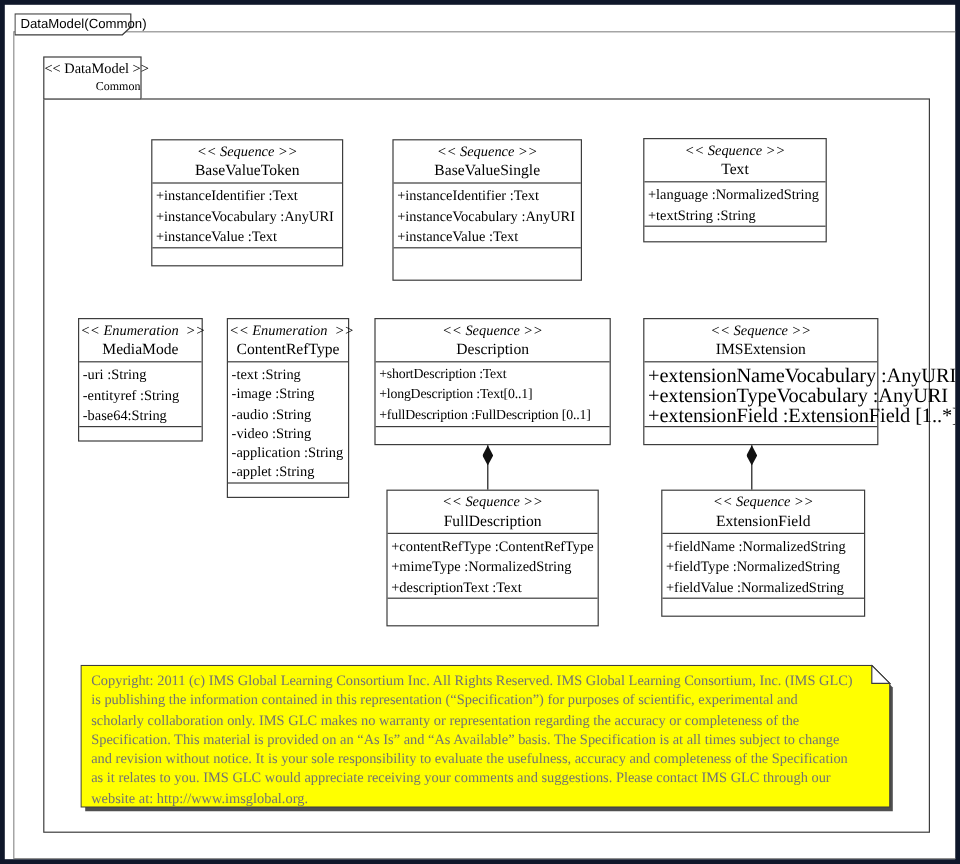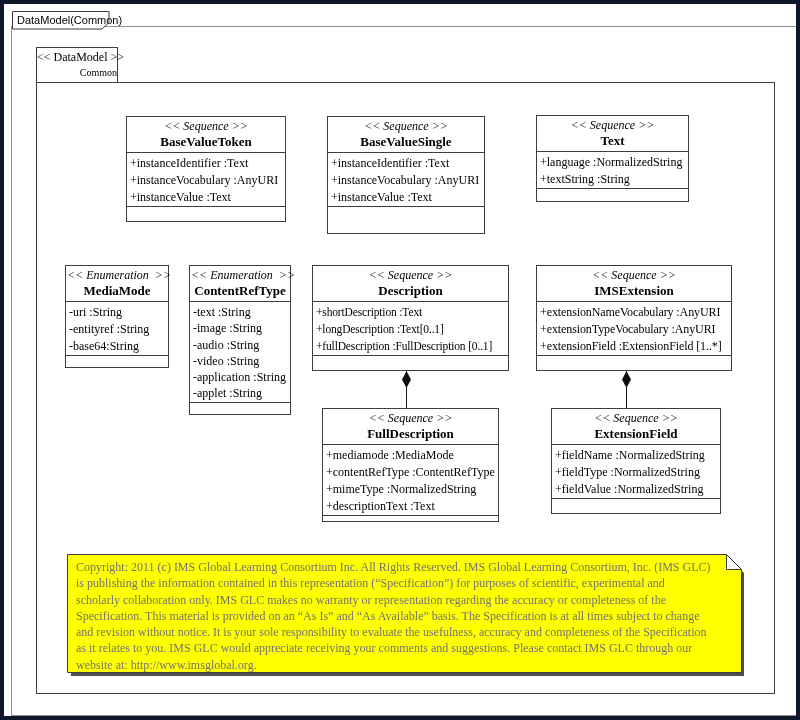--- a/index.html
+++ b/index.html
@@ -20,35 +20,35 @@
   #package-tab{position:absolute;left:32px;top:43px;width:82px;height:36px;
          border:1px solid #3d3d3d;box-sizing:border-box;background:#fff;text-align:right;}
   #package-tab .pk-st{font-size:12px;line-height:16px;padding-top:1px;white-space:pre;}
   #package-tab .pk-nm{font-size:10px;line-height:16px;}
 
   
   .uml-class{position:absolute;background:#fff;border:1px solid #3d3d3d;
          box-sizing:border-box;display:flex;flex-direction:column;}
   .uml-head{text-align:center;padding:2px 1px 2px;}
   .stereotype{font-size:12px;line-height:15px;white-space:pre;font-style:italic;}
-  .cname{font-size:13px;line-height:16px;font-weight:bold;white-space:nowrap;text-align:center;}
+  .cname{font-size:13px;line-height:16px;font-weight:normal;white-space:nowrap;text-align:center;}
   .uml-attrs{border-top:1px solid #3d3d3d;padding:2px 3px 0;font-size:12px;
          line-height:17px;white-space:pre;}
   .uml-ops{border-top:1px solid #3d3d3d;flex:1;}
 
   #c0{left:122px;top:112px;width:160px;height:106px;}
   #c1{left:323px;top:112px;width:158px;height:118px;}
   #c2{left:532px;top:111px;width:153px;height:87px;}
   #c3{left:61px;top:261px;width:104px;height:103px;}
   #c4{left:185px;top:261px;width:102px;height:150px;}
   #c4 .uml-attrs{line-height:16.3px;}
   #c5{left:308px;top:261px;width:197px;height:106px;}
   #c5 .uml-attrs{font-size:11.5px;letter-spacing:-0.15px;font-family:Liberation Serif, serif;}
   #c6{left:532px;top:261px;width:196px;height:106px;}
-  #c6 .uml-attrs{font-size:12px;letter-spacing:-0.1px;}
+  #c6 .uml-attrs{font-size:17px;letter-spacing:-0.1px;}
   #c7{left:318px;top:404px;width:177px;height:114px;}
   #c8{left:547px;top:404px;width:170px;height:106px;}
 
   
   .comp-line{position:absolute;width:1px;background:#1a1a1a;}
   .comp-diamond{position:absolute;width:9px;height:17px;background:#111;
          clip-path:polygon(50% 0,100% 50%,50% 100%,0 50%);}
   #conn1-line{left:402px;top:367px;height:37px;}
   #conn1-diamond{left:398px;top:367px;}
   #conn2-line{left:622px;top:367px;height:37px;}
@@ -142,21 +142,21 @@
     </div>
     <div class="uml-attrs"><div class="">+extensionNameVocabulary :AnyURI</div><div class="">+extensionTypeVocabulary :AnyURI</div><div class="">+extensionField :ExtensionField [1..*]</div></div>
     <div class="uml-ops"></div>
   </div>
 
   <div class="uml-class" id="c7">
     <div class="uml-head">
       <div class="stereotype">&lt;&lt; Sequence &gt;&gt;</div>
       <div class="cname">FullDescription</div>
     </div>
-    <div class="uml-attrs"><div class="">+mediamode :MediaMode</div><div class="">+contentRefType :ContentRefType</div><div class="">+mimeType :NormalizedString</div><div class="">+descriptionText :Text</div></div>
+    <div class="uml-attrs"><div class="">+contentRefType :ContentRefType</div><div class="">+mimeType :NormalizedString</div><div class="">+descriptionText :Text</div></div>
     <div class="uml-ops"></div>
   </div>
 
   <div class="uml-class" id="c8">
     <div class="uml-head">
       <div class="stereotype">&lt;&lt; Sequence &gt;&gt;</div>
       <div class="cname">ExtensionField</div>
     </div>
     <div class="uml-attrs"><div class="">+fieldName :NormalizedString</div><div class="">+fieldType :NormalizedString</div><div class="">+fieldValue :NormalizedString</div></div>
     <div class="uml-ops"></div>

